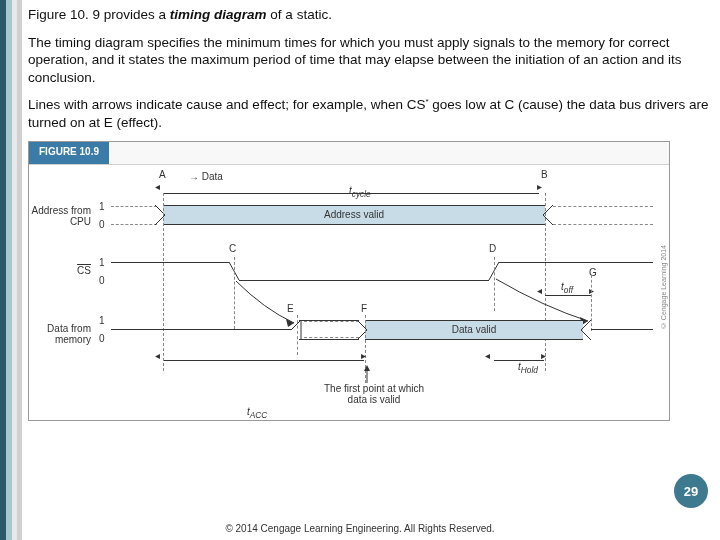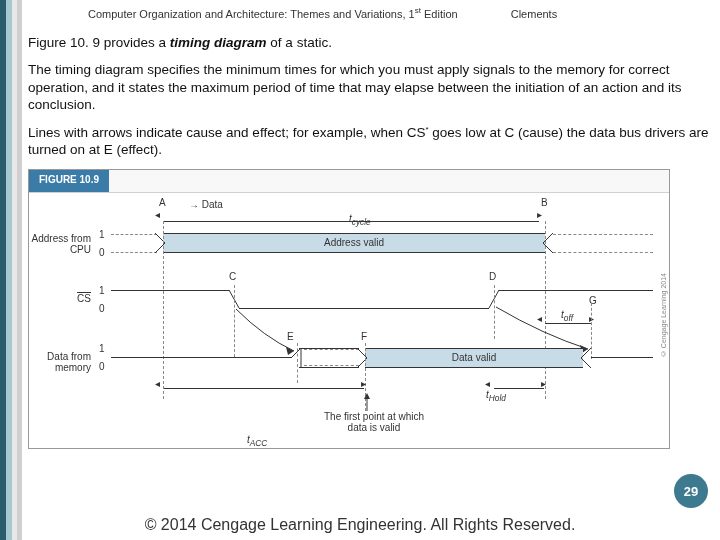--- a/index.html
+++ b/index.html
@@ -132,21 +132,21 @@
     display: flex;
     align-items: center;
     justify-content: center;
   }
   .copyright {
     position: absolute;
     bottom: 6px;
     left: 0;
     width: 720px;
     text-align: center;
-    font-size: 16px;
+    font-size: 10px;
     color: #333;
   }
   sup { font-size: 8px; }
   .vert-copy {
     position: absolute;
     right: 2px;
     top: 80px;
     font-size: 7px;
     color: #888;
     writing-mode: vertical-rl;
@@ -157,24 +157,20 @@
 <body>
 
 <div class="left-stripe">
   <div class="stripe s1"></div>
   <div class="stripe s2"></div>
   <div class="stripe s3"></div>
   <div class="stripe s4"></div>
 </div>
 
 <div class="content">
-  <div class="header">
-    <span>Computer Organization and Architecture: Themes and Variations, 1</span><sup>st</sup><span> Edition</span>
-    <span class="author">Clements</span>
-  </div>
 
   <div class="para">
     <span>Figure 10. 9 provides a </span><span class="em">timing diagram</span><span> of a static.</span>
   </div>
 
   <div class="para">The timing diagram specifies the minimum times for which you must apply signals to the memory for correct operation, and it states the maximum period of time that may elapse between the initiation of an action and its conclusion.</div>
 
   <div class="para">
     <span>Lines with arrows indicate cause and effect; for example, when CS</span><sup>*</sup><span> goes low at C (cause) the data bus drivers are turned on at E (effect).</span>
   </div>
@@ -282,21 +278,21 @@
       <div class="solidline" style="left:135px; top:195px; width:200px;"></div>
       <div class="label" style="left:126px; top:185px;">◂</div>
       <div class="label" style="left:332px; top:185px;">▸</div>
       <div class="label" style="left:218px; top:196px; font-style:italic;margin-top:45px;">
         <span>t</span><sub>ACC</sub>
       </div>
 
       <div class="solidline" style="left:465px; top:195px; width:50px;"></div>
       <div class="label" style="left:456px; top:185px;">◂</div>
       <div class="label" style="left:512px; top:185px;">▸</div>
-      <div class="label" style="left:457px; top:196px; font-style:italic;">
+      <div class="label" style="left:489px; top:196px; font-style:italic;">
         <span>t</span><sub>Hold</sub>
       </div>
 
       <svg style="position:absolute; left:334px; top:200px;" width="8" height="18">
         <line x1="4" y1="18" x2="4" y2="2" stroke="#333"></line>
         <polygon points="4,0 1,6 7,6" fill="#333"></polygon>
       </svg>
       <div class="label" style="left:290px; top:218px; width:110px; text-align:center; line-height:1.1;">The first point at which data is valid</div>
 
       <div class="vert-copy">© Cengage Learning 2014</div>

